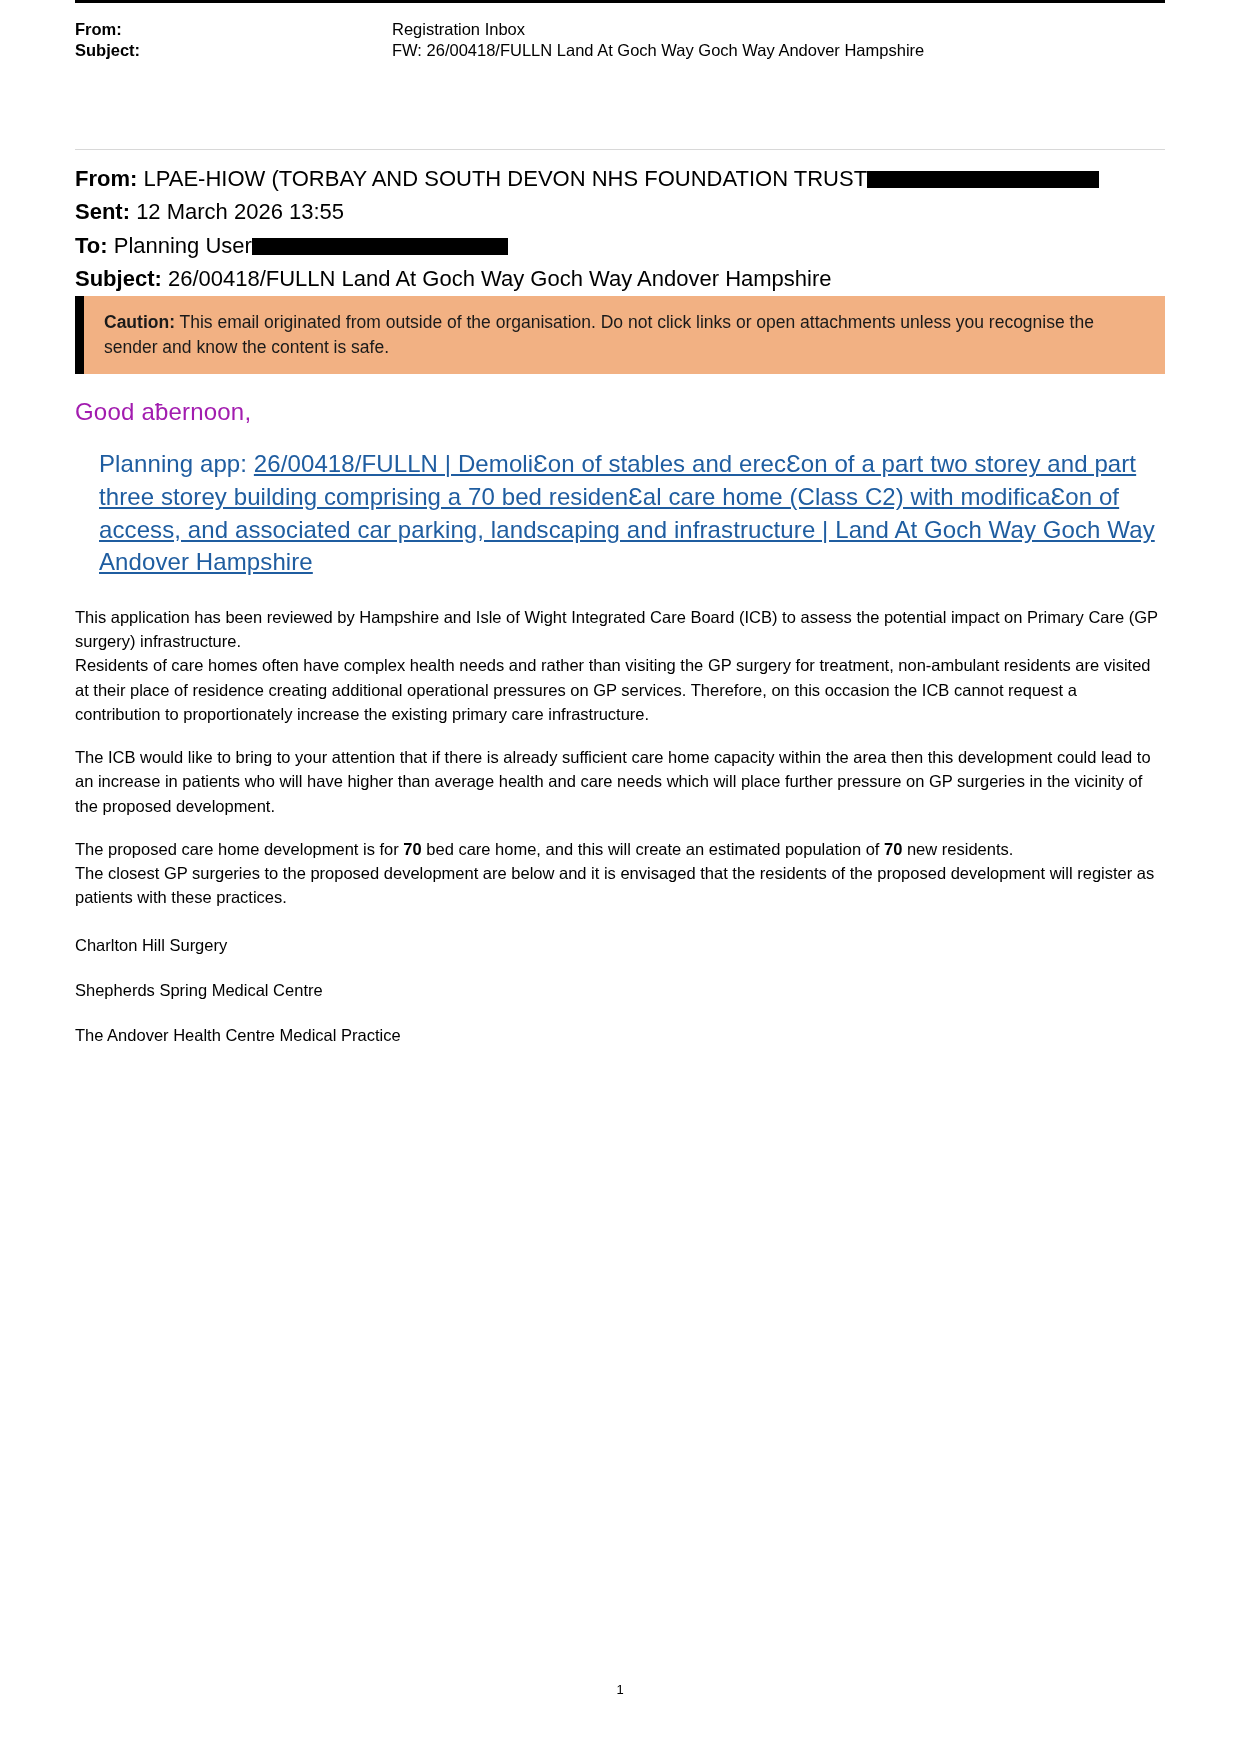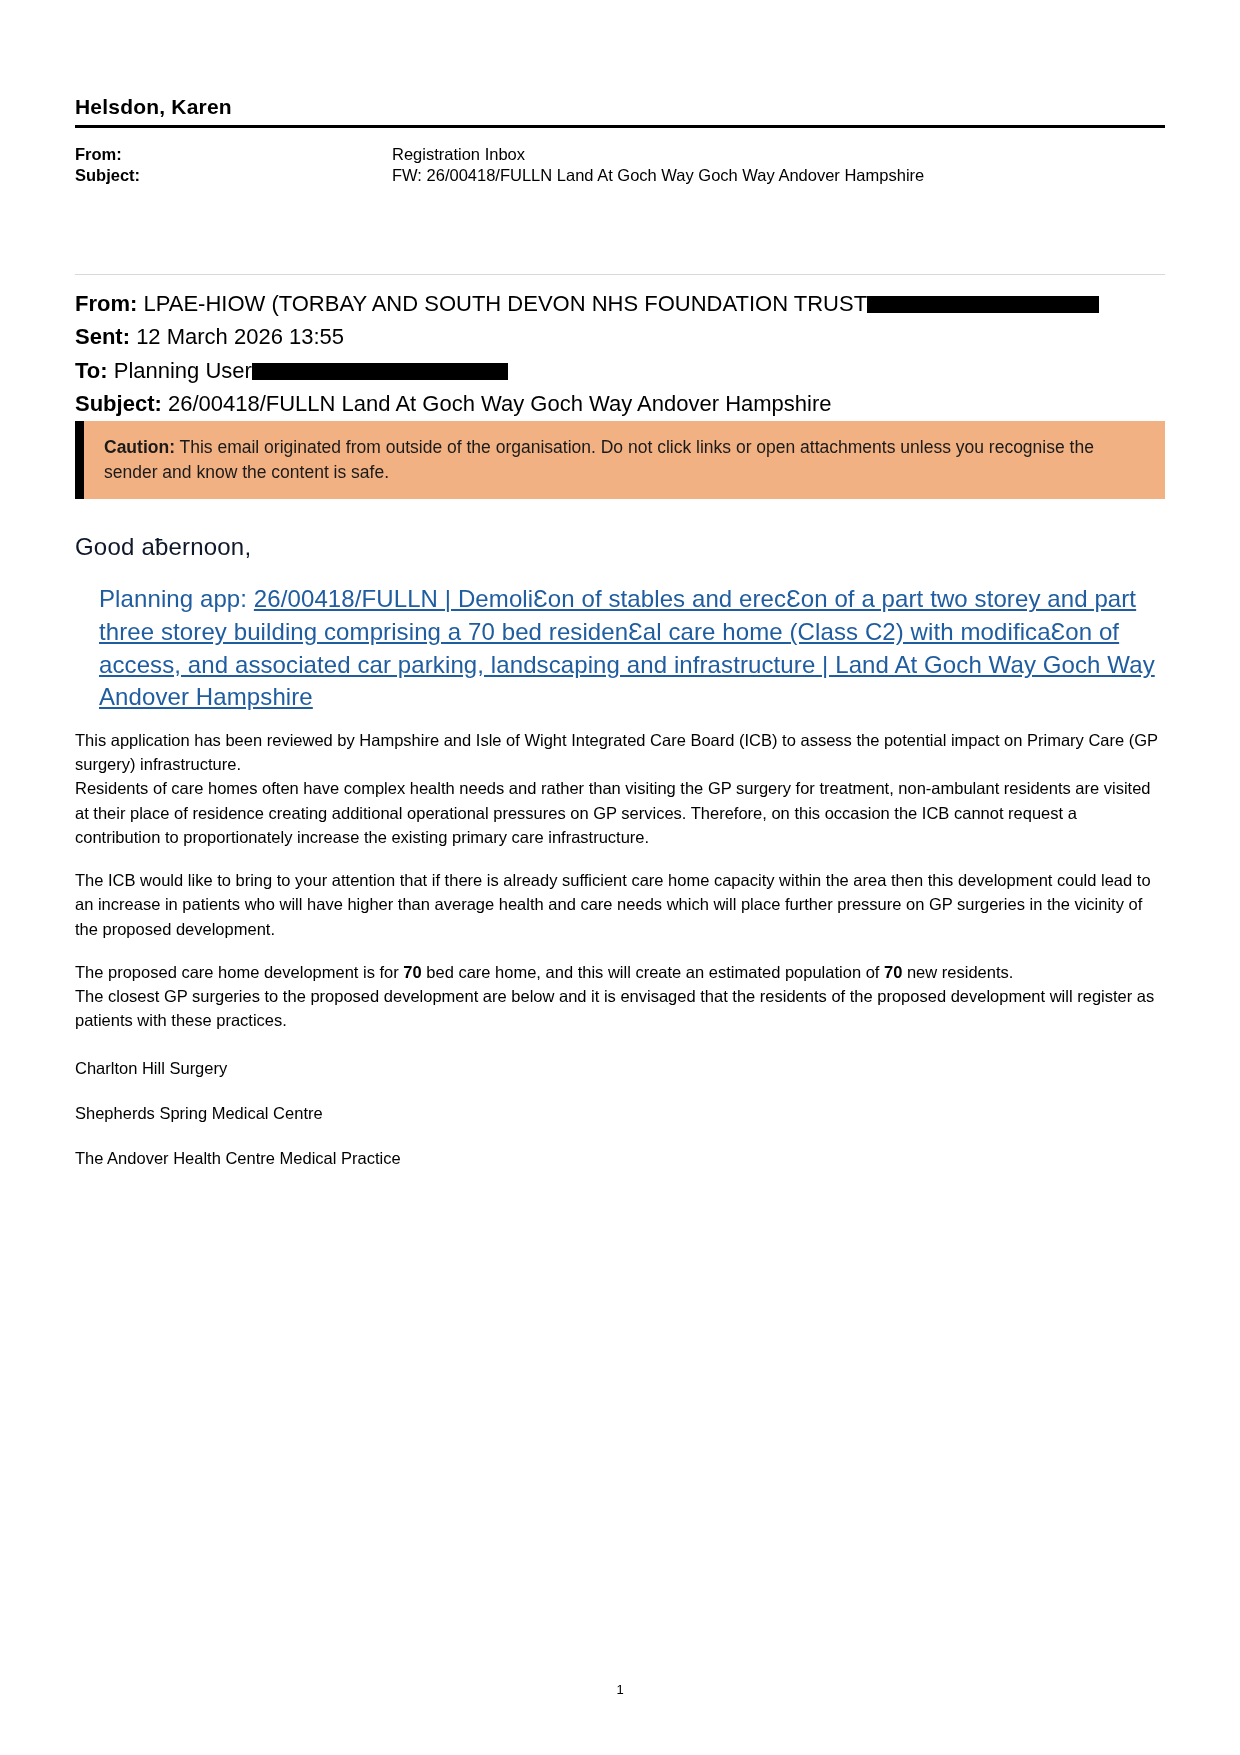--- a/index.html
+++ b/index.html
@@ -68,42 +68,42 @@
   .caution {
     background: #f2b183;
     border-left: 9px solid #000000;
     padding: 14px 18px 15px 20px;
     font-size: 17.5px;
     line-height: 1.42;
     color: #1a1a1a;
   }
   .caution b { font-weight: bold; }
   .greeting {
-    margin-top: 34px;
+    margin-top: 24px;
     font-size: 24px;
-    color: #0f172a;
+    color: #a21caf;
     letter-spacing: 0.2px;
   }
   .planning {
     margin-top: 22px;
     font-size: 24px;
     line-height: 1.36;
     color: #1f5da0;
     letter-spacing: 0.1px;
     margin-left: 24px;
   }
   .planning .lead { color: #1f5da0; }
   .planning a {
     color: #1f5da0;
     text-decoration: underline;
   }
   .body-text {
     font-size: 16.5px;
     line-height: 1.47;
-    margin-top: 14px;
+    margin-top: 26px;
   }
   .body-text p {
     margin: 0 0 0 0;
   }
   .gap { height: 19px; }
   .practice {
     font-size: 16.5px;
     margin-top: 26px;
   }
   .page-num {
@@ -113,21 +113,20 @@
     width: 1240px;
     text-align: center;
     font-size: 13px;
   }
 </style>
 </head>
 <body>
 
 <div class="page">
 
-  <div class="doc-title">Helsdon, Karen</div>
   <div class="title-rule"></div>
 
   <table class="hdr-table">
     <tbody>
         <tr>
       <td class="hdr-label">From:</td>
       <td>Registration Inbox</td>
     </tr>
     <tr>
       <td class="hdr-label">Subject:</td>

